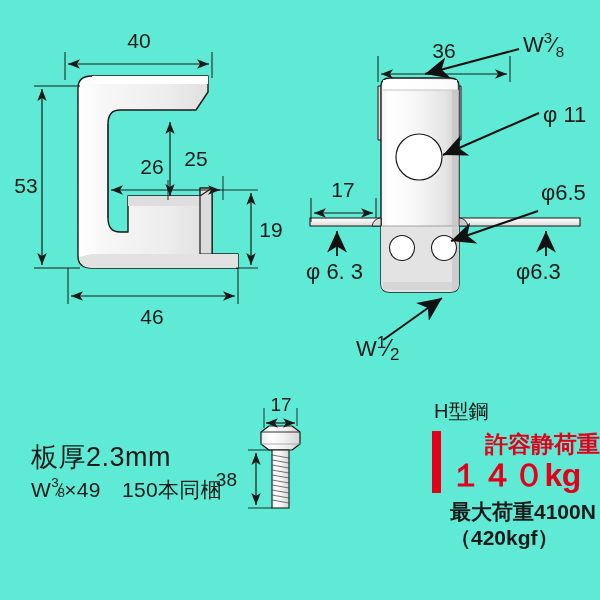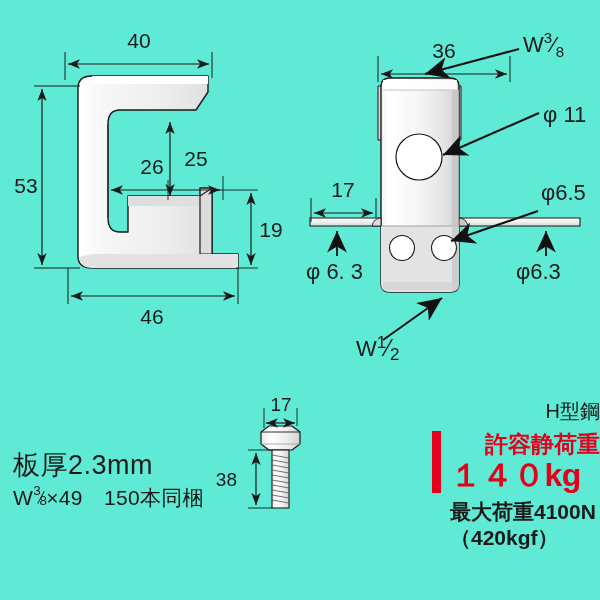--- a/index.html
+++ b/index.html
@@ -37,23 +37,22 @@
   .labeltext {
     font-family: "Liberation Sans", "DejaVu Sans", sans-serif;
     font-size: 22px;
     fill: #1a1a1a;
   }
   
   .txt-block {
     position: absolute;
   }
   #thickness-block {
-    left: 13px;
+    left: 31px;
     top: 443px;
-    margin-top: 8px;
   }
   .thickness-main {
     font-size: 27px;
     letter-spacing: 0.5px;
     color: #1a1a1a;
     line-height: 1.05;
     white-space: nowrap;
   }
   .thickness-sub {
     font-size: 21px;
@@ -93,21 +92,21 @@
   }
   
   #load-block {
     left: 440px;
     top: 398px;
     width: 160px;
   }
   #load-title {
     font-size: 20px;
     color: #1a1a1a;
-    text-align: right;
+    text-align: left;
     margin-left: -6px;
     white-space: nowrap;
   }
   .load-rows {
     position: relative;
     margin-top: 6px;
     padding-left: 10px;
   }
   #red-bar {
     position: absolute;

